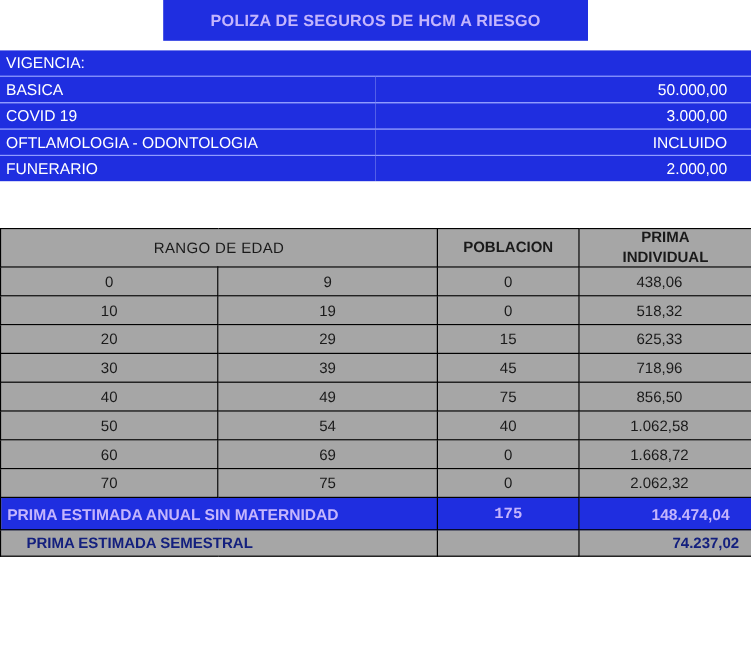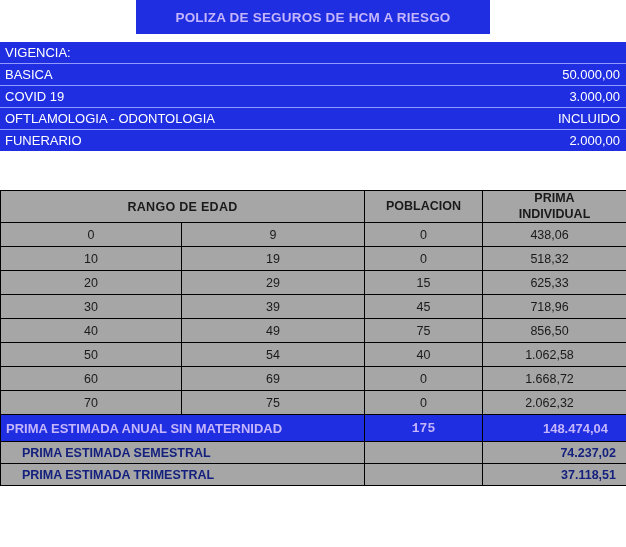--- a/index.html
+++ b/index.html
@@ -69,42 +69,42 @@
     font-size: 13px;
     height: 21px;
     border-bottom: 1px solid #8f9bff;
   }
   .vig-band tr:last-child td { border-bottom: none; }
   .vig-label {
     padding-left: 5px;
     text-align: left;
   }
   .vig-value {
-    padding-right: 6px;
+    padding-right: 20px;
     text-align: right;
   }
 
   
   .grid-wrap {
     position: absolute;
     left: 0;
     top: 190px;
     width: 626px;
   }
   .grid-wrap table { width: 626px; }
   .grid-wrap td {
     border: 1px solid #000000;
     background: #a6a6a6;
     color: #1a1a1a;
     text-align: center;
     height: 23px;
     font-size: 12.5px;
   }
   .hdr {
-    font-weight: bold;
+    font-weight: normal;
     font-size: 14px;
     color: #17208a;
     height: 58px;
     letter-spacing: 0.3px;
     margin-left: 12px;
   }
   .hdr-small {
     font-weight: bold;
     font-size: 13px;
     color: #17208a;
@@ -274,22 +274,17 @@
       <tr class="tot-blue">
         <td class="lbl" colspan="2">PRIMA ESTIMADA ANUAL SIN MATERNIDAD</td>
         <td class="ctr">175</td>
         <td class="rgt">148.474,04</td>
       </tr>
       <tr class="tot-grey">
         <td class="lbl" colspan="2">PRIMA ESTIMADA SEMESTRAL</td>
         <td class="blank-cell"></td>
         <td class="rgt">74.237,02</td>
       </tr>
-      <tr class="tot-grey">
-        <td class="lbl" colspan="2">PRIMA ESTIMADA TRIMESTRAL</td>
-        <td class="blank-cell"></td>
-        <td class="rgt">37.118,51</td>
-      </tr>
     </tbody>
       </table>
   </div>
 
 </div>
 
 </body></html>

